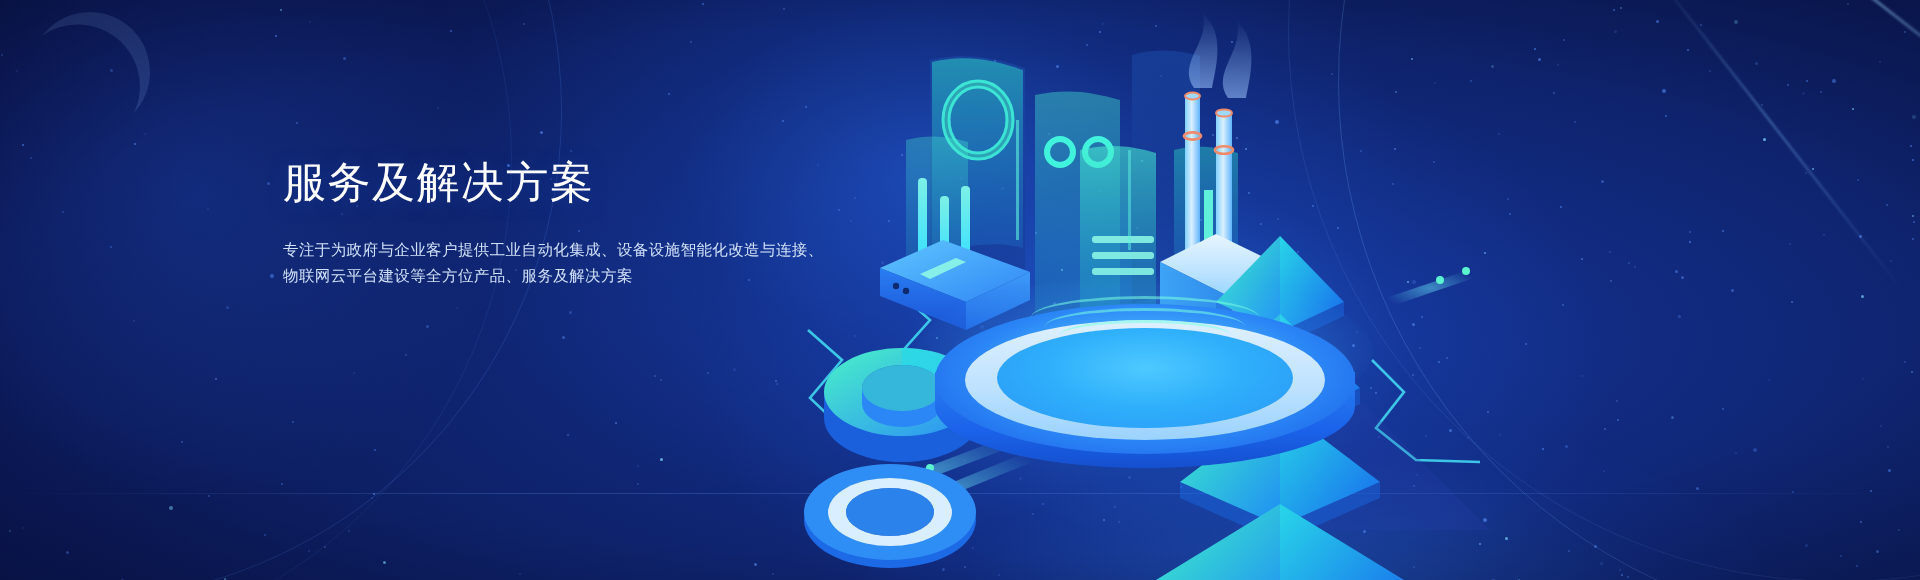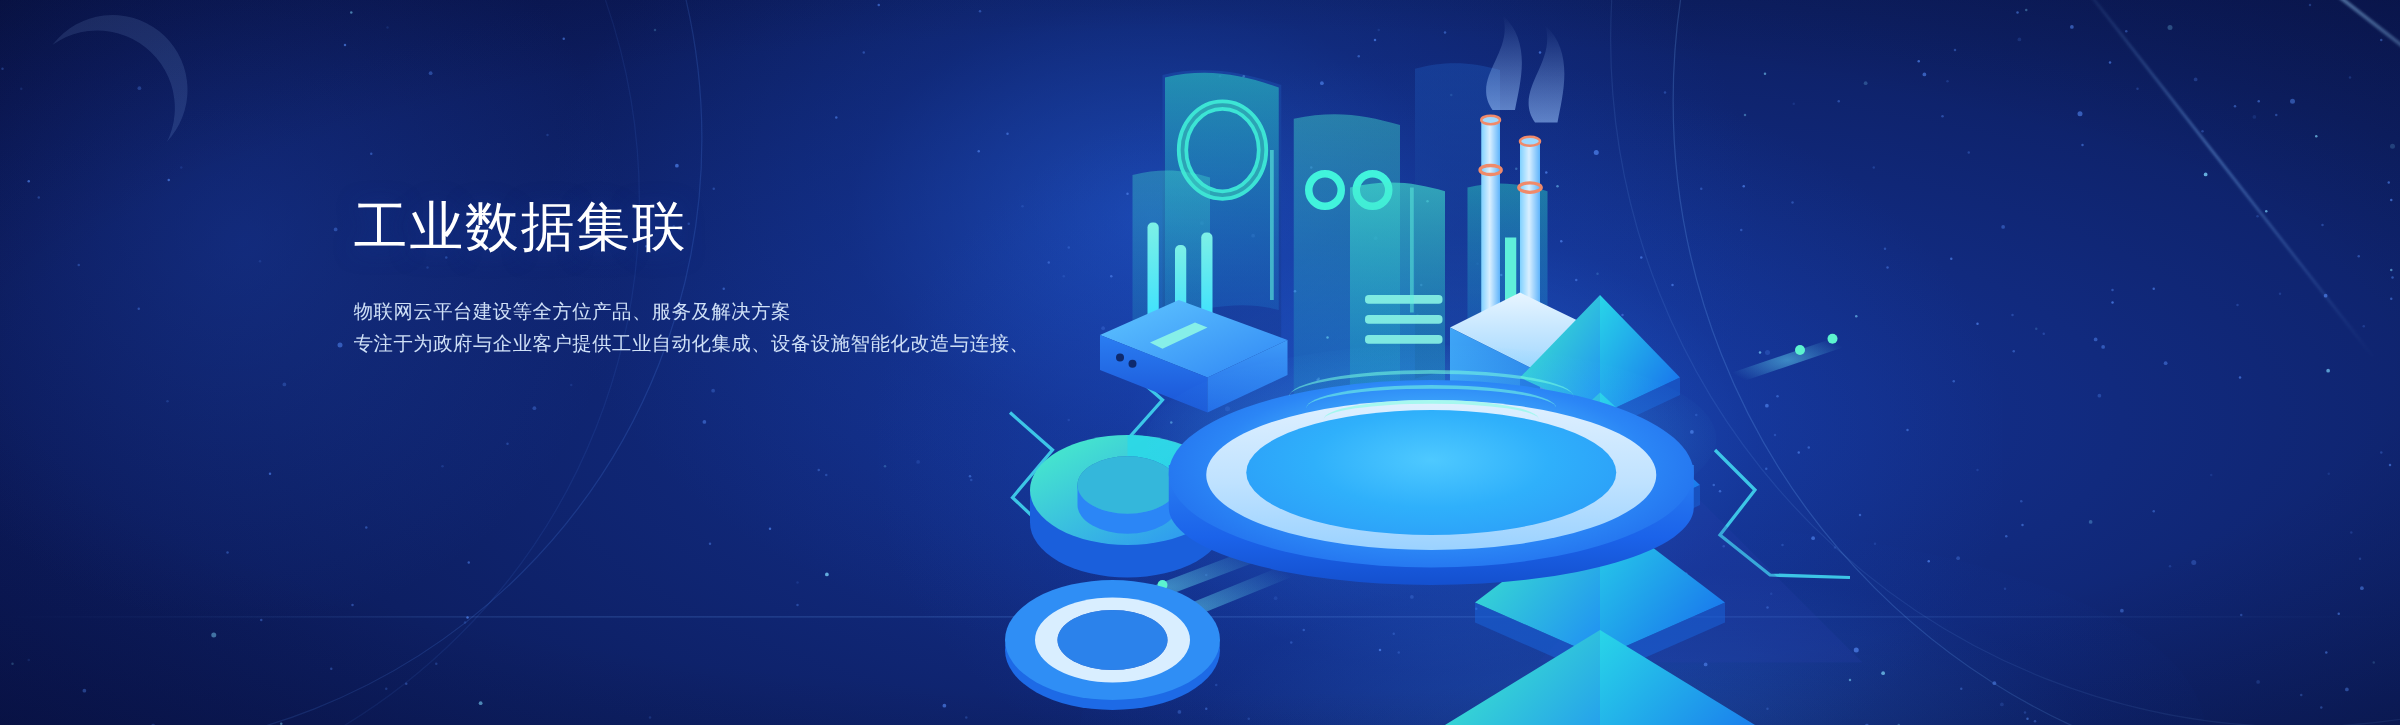--- a/index.html
+++ b/index.html
@@ -591,21 +591,21 @@
       <div class="disc-ring1"></div>
       <div class="disc-ring2"></div>
       <div class="disc-line" style="left:96px;top:20px;width:228px;height:40px;"></div>
       <div class="disc-line" style="left:110px;top:32px;width:200px;height:34px;"></div>
       <div class="disc-line" style="left:124px;top:44px;width:172px;height:28px;"></div>
     </div>
   </div>
 
   <div class="copy">
     <div class="headline">
-      <div>工业数据集联</div>
+      <div>服务及解决方案</div>
     </div>
     <div class="subcopy">
+      <div>专注于为政府与企业客户提供工业自动化集成、设备设施智能化改造与连接、</div>
       <div>物联网云平台建设等全方位产品、服务及解决方案</div>
-      <div>专注于为政府与企业客户提供工业自动化集成、设备设施智能化改造与连接、</div>
     </div>
   </div>
 
 </div>
 
 </body></html>

